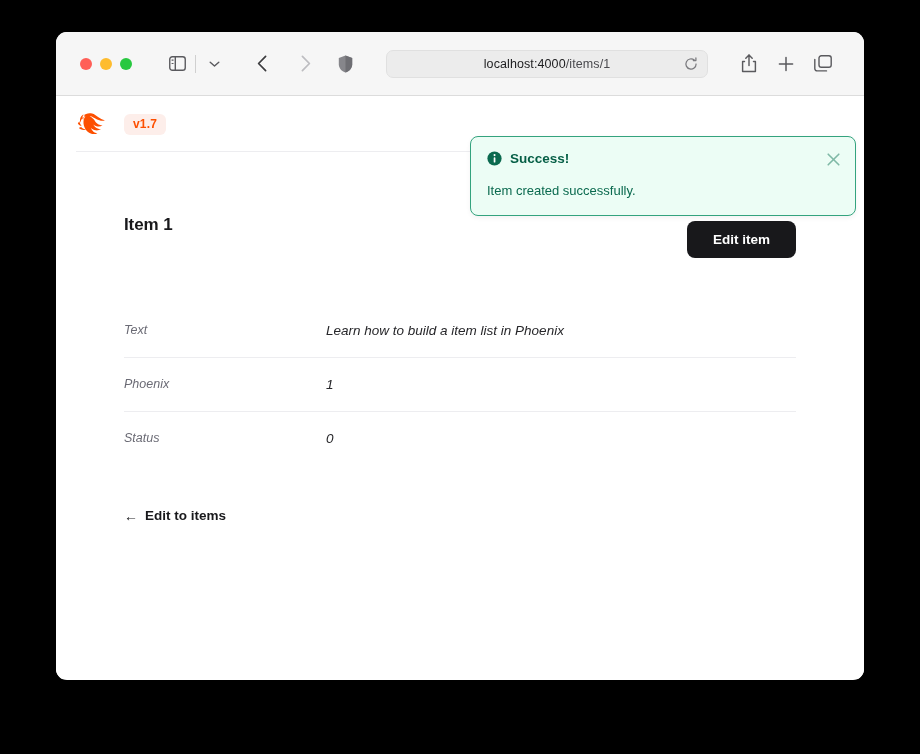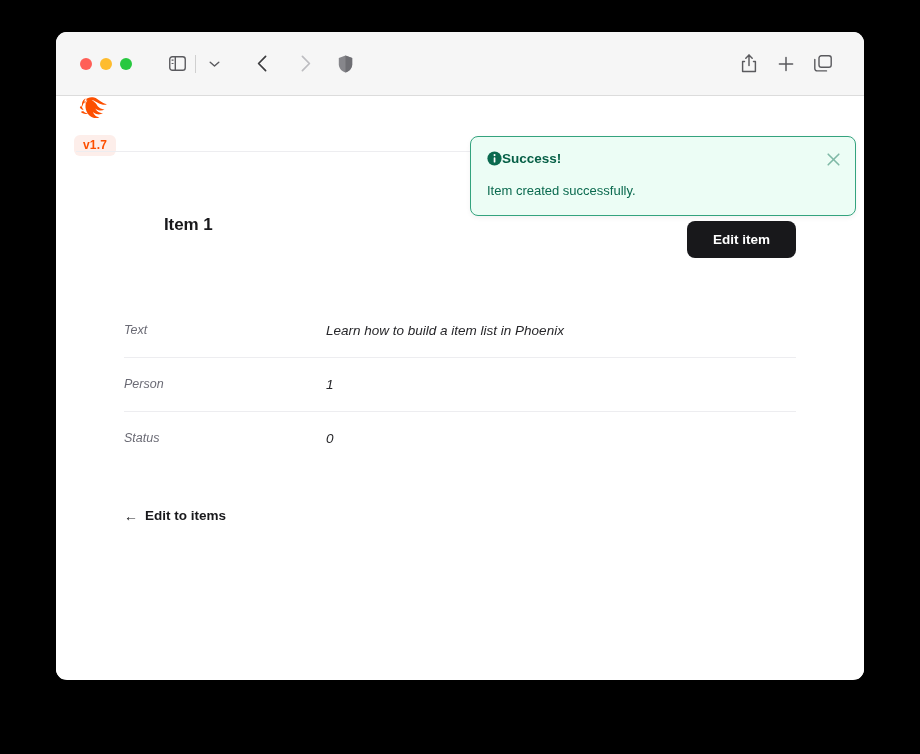--- a/index.html
+++ b/index.html
@@ -133,21 +133,20 @@
     display: flex;
     align-items: center;
     padding: 0 18px 0 18px;
     position: relative;
   }
   .logo-wrap {
     display: flex;
     align-items: center;
     gap: 12px;
     margin-left: 0px;
-    flex-direction: column;
   }
   .phx-logo { width: 38px; height: 30px; display:block; }
   .version-badge {
     display: inline-flex;
     align-items: center;
     justify-content: center;
     height: 21px;
     padding: 0 9px;
     border-radius: 6px;
     background: #fdeeea;
@@ -167,21 +166,20 @@
 
   .content {
     padding: 0 68px;
   }
 
   .title-row {
     display: flex;
     align-items: flex-start;
     justify-content: space-between;
     padding-top: 63px;
-    margin-left: 40px;
   }
   .page-title {
     font-size: 17px;
     font-weight: bold;
     color: #18181b;
     letter-spacing: -0.1px;
   }
   .page-subtitle {
     margin-top: 14px;
     font-size: 13.5px;
@@ -244,20 +242,21 @@
     width: 386px;
     background: #ecfdf5;
     border: 1px solid #34a37e;
     border-radius: 8px;
     padding: 14px 16px 17px 16px;
     box-shadow: 0 2px 5px rgba(0,0,0,0.05);
   }
   .toast-head {
     display: flex;
     align-items: center;
+    gap: 8px;
   }
   .toast-title {
     font-size: 13.5px;
     font-weight: bold;
     color: #065f46;
   }
   .toast-body {
     margin-top: 17px;
     font-size: 13px;
     color: #0b6a4f;
@@ -318,20 +317,29 @@
       </div>
     </div>
 
     <div class="tb-btn shield-btn">
       <svg width="15" height="18" viewBox="0 0 15 18">
         <path d="M7.5 0.6 L14.2 3.1 V9.2 C14.2 13.2 11.3 16.3 7.5 17.4 C3.7 16.3 0.8 13.2 0.8 9.2 V3.1 Z" fill="#86868b"></path>
         <path d="M7.5 0.6 L14.2 3.1 V9.2 C14.2 13.2 11.3 16.3 7.5 17.4 Z" fill="#6e6e73"></path>
       </svg>
     </div>
 
+    <div class="urlbar">
+      <span class="url-text"><span class="url-host">localhost:4000</span><span>/items/1</span></span>
+      <div class="reload-btn">
+        <svg width="14" height="14" viewBox="0 0 14 14" fill="none">
+          <path d="M12.1 7 A5.1 5.1 0 1 1 10.3 3.1" stroke="#7a7a7e" stroke-width="1.25" stroke-linecap="round"></path>
+          <path d="M11.9 0.9 L11.9 3.5 L9.3 3.5" stroke="#7a7a7e" stroke-width="1.25" stroke-linecap="round" stroke-linejoin="round"></path>
+        </svg>
+      </div>
+    </div>
 
     <div class="toolbar-right">
       <div class="tb-btn">
         <svg width="16" height="19" viewBox="0 0 16 19" fill="none">
           <path d="M8 1.2 V11.6" stroke="#5a5a5e" stroke-width="1.45" stroke-linecap="round"></path>
           <path d="M4.8 4.3 L8 1.1 L11.2 4.3" stroke="#5a5a5e" stroke-width="1.45" stroke-linecap="round" stroke-linejoin="round"></path>
           <path d="M3.5 7.4 H1.6 V17.4 H14.4 V7.4 H12.5" stroke="#5a5a5e" stroke-width="1.45" stroke-linecap="round" stroke-linejoin="round"></path>
         </svg>
       </div>
       <div class="tb-btn">
@@ -374,21 +382,21 @@
         </div>
         <button class="edit-btn">Edit item</button>
       </div>
 
       <div class="data-list">
         <div class="data-row">
           <div class="data-label">Text</div>
           <div class="data-value">Learn how to build a item list in Phoenix</div>
         </div>
         <div class="data-row">
-          <div class="data-label">Person</div>
+          <div class="data-label">Phoenix</div>
           <div class="data-value">1</div>
         </div>
         <div class="data-row">
           <div class="data-label">Status</div>
           <div class="data-value">0</div>
         </div>
       </div>
 
       <a class="back-link" href="#">
         <span class="back-arrow">←</span>

